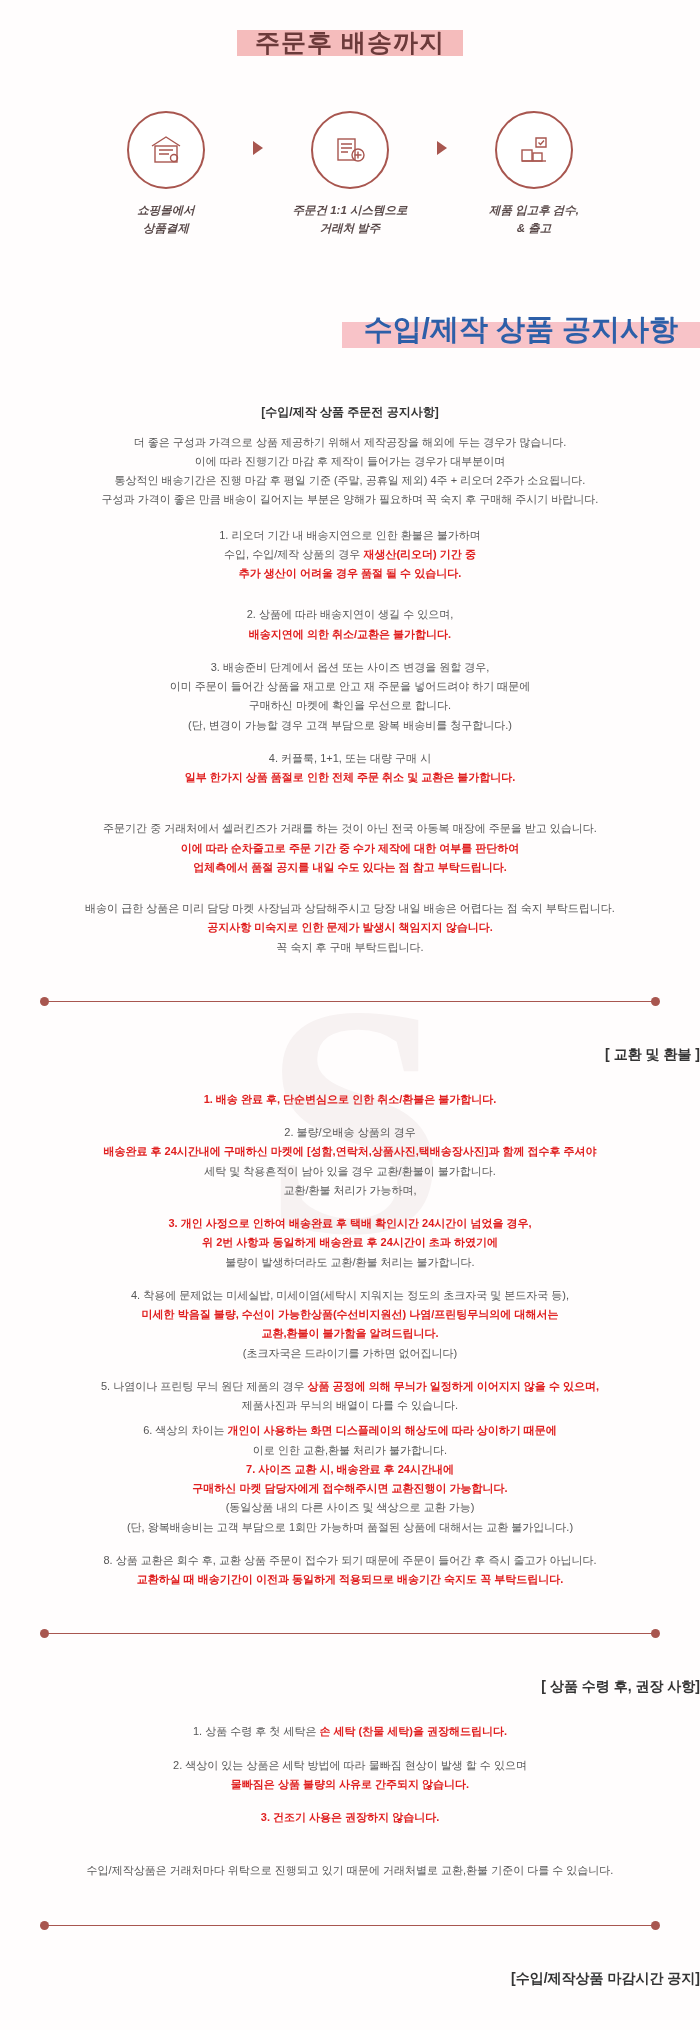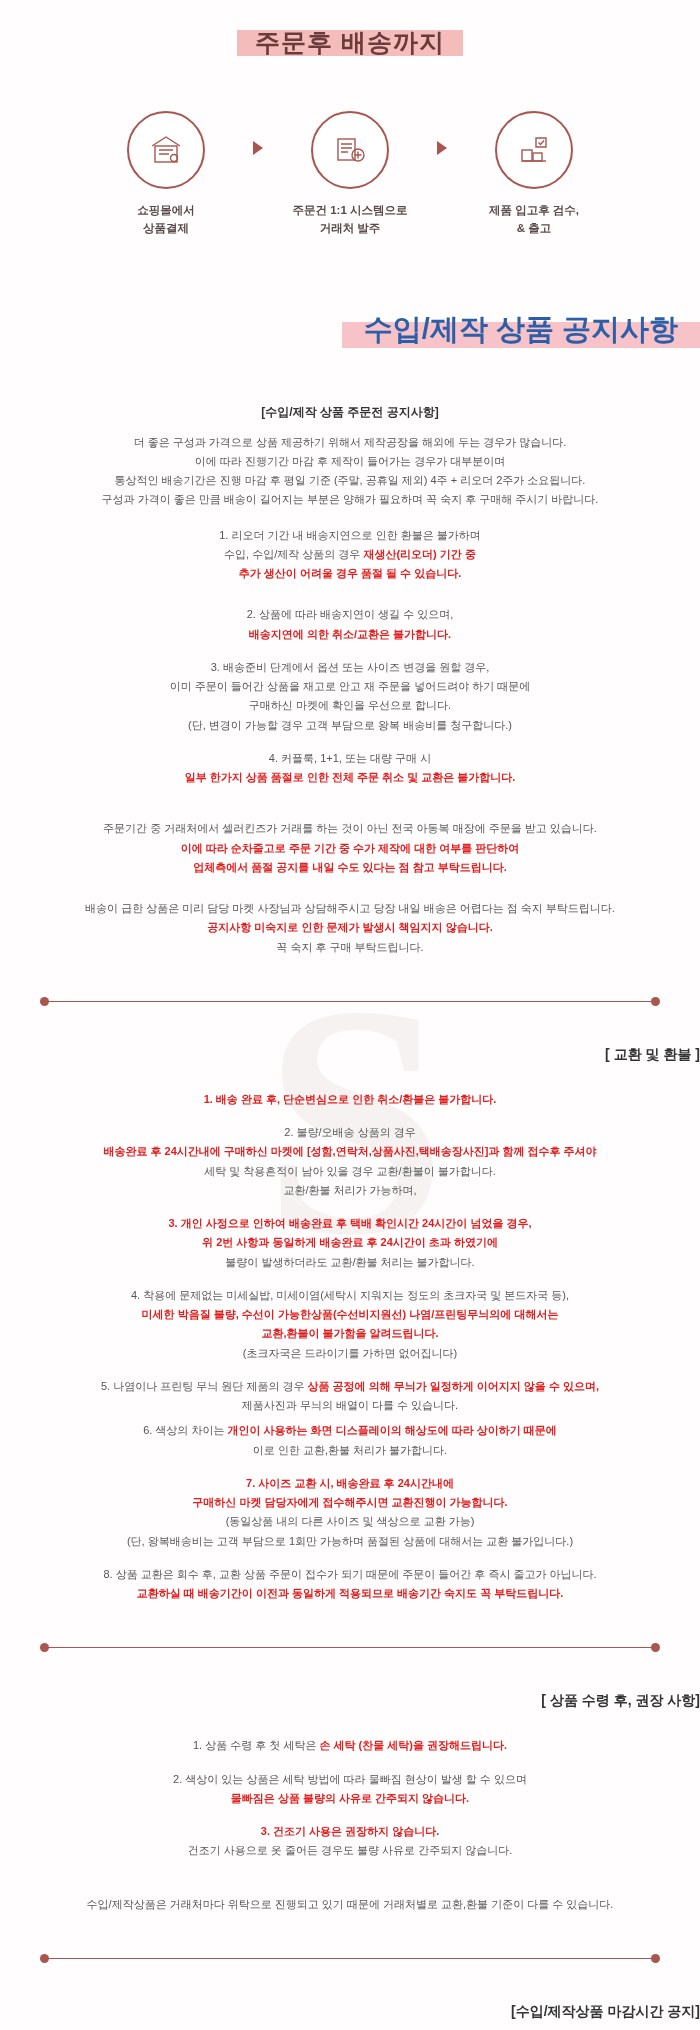--- a/index.html
+++ b/index.html
@@ -62,20 +62,21 @@
     opacity: .95;
   }
 
   
   .steps {
     margin-top: 48px;
     display: flex;
     justify-content: center;
     align-items: flex-start;
     gap: 0;
+    font-style: italic;
   }
   .step {
     width: 150px;
     text-align: center;
   }
   .circle {
     width: 74px;
     height: 74px;
     border: 2px solid #a8564f;
     border-radius: 50%;
@@ -315,21 +316,21 @@
           <div style="margin-bottom:14px">
             <div><span>4. 착용에 문제없는 미세실밥, 미세이염(세탁시 지워지는 정도의 초크자국 및 본드자국 등),</span></div>
             <div><span class="redb">미세한 박음질 불량, 수선이 가능한상품(수선비지원선) 나염/프린팅무늬의에 대해서는</span></div>
             <div><span class="redb">교환,환불이 불가함을 알려드립니다.</span></div>
             <div><span>(초크자국은 드라이기를 가하면 없어집니다)</span></div>
           </div>
           <div style="margin-bottom:6px">
             <div><span>5. 나염이나 프린팅 무늬 원단 제품의 경우 </span><span class="redb">상품 공정에 의해 무늬가 일정하게 이어지지 않을 수 있으며,</span></div>
             <div><span>제품사진과 무늬의 배열이 다를 수 있습니다.</span></div>
           </div>
-          <div style="margin-bottom:14px">
+          <div style="">
             <div><span>6. 색상의 차이는 </span><span class="redb">개인이 사용하는 화면 디스플레이의 해상도에 따라 상이하기 때문에</span></div>
             <div><span>이로 인한 교환,환불 처리가 불가합니다.</span></div>
           </div>
           <div style="margin-bottom:14px">
             <div><span class="redb">7. 사이즈 교환 시, 배송완료 후 24시간내에</span></div>
             <div><span class="redb">구매하신 마켓 담당자에게 접수해주시면 교환진행이 가능합니다.</span></div>
             <div><span>(동일상품 내의 다른 사이즈 및 색상으로 교환 가능)</span></div>
             <div><span>(단, 왕복배송비는 고객 부담으로 1회만 가능하며 품절된 상품에 대해서는 교환 불가입니다.)</span></div>
           </div>
           <div style="margin-bottom:14px">
@@ -350,21 +351,20 @@
       <div>
           <div style="margin-bottom:14px">
             <div><span>1. 상품 수령 후 첫 세탁은 </span><span class="redb">손 세탁 (찬물 세탁)을 권장해드립니다.</span></div>
           </div>
           <div style="margin-bottom:14px">
             <div><span>2. 색상이 있는 상품은 세탁 방법에 따라 물빠짐 현상이 발생 할 수 있으며</span></div>
             <div><span class="redb">물빠짐은 상품 불량의 사유로 간주되지 않습니다.</span></div>
           </div>
           <div style="margin-bottom:14px">
             <div><span class="redb">3. 건조기 사용은 권장하지 않습니다.</span></div>
-            <div><span>건조기 사용으로 옷 줄어든 경우도 불량 사유로 간주되지 않습니다.</span></div>
           </div>
         </div>
       <div style="height:20px"></div>
       <div>수입/제작상품은 거래처마다 위탁으로 진행되고 있기 때문에 거래처별로 교환,환불 기준이 다를 수 있습니다.</div>
     </div>
 
     <div class="divider">
       <div class="line"></div>
         <div class="dot l"></div>
         <div class="dot r"></div>

